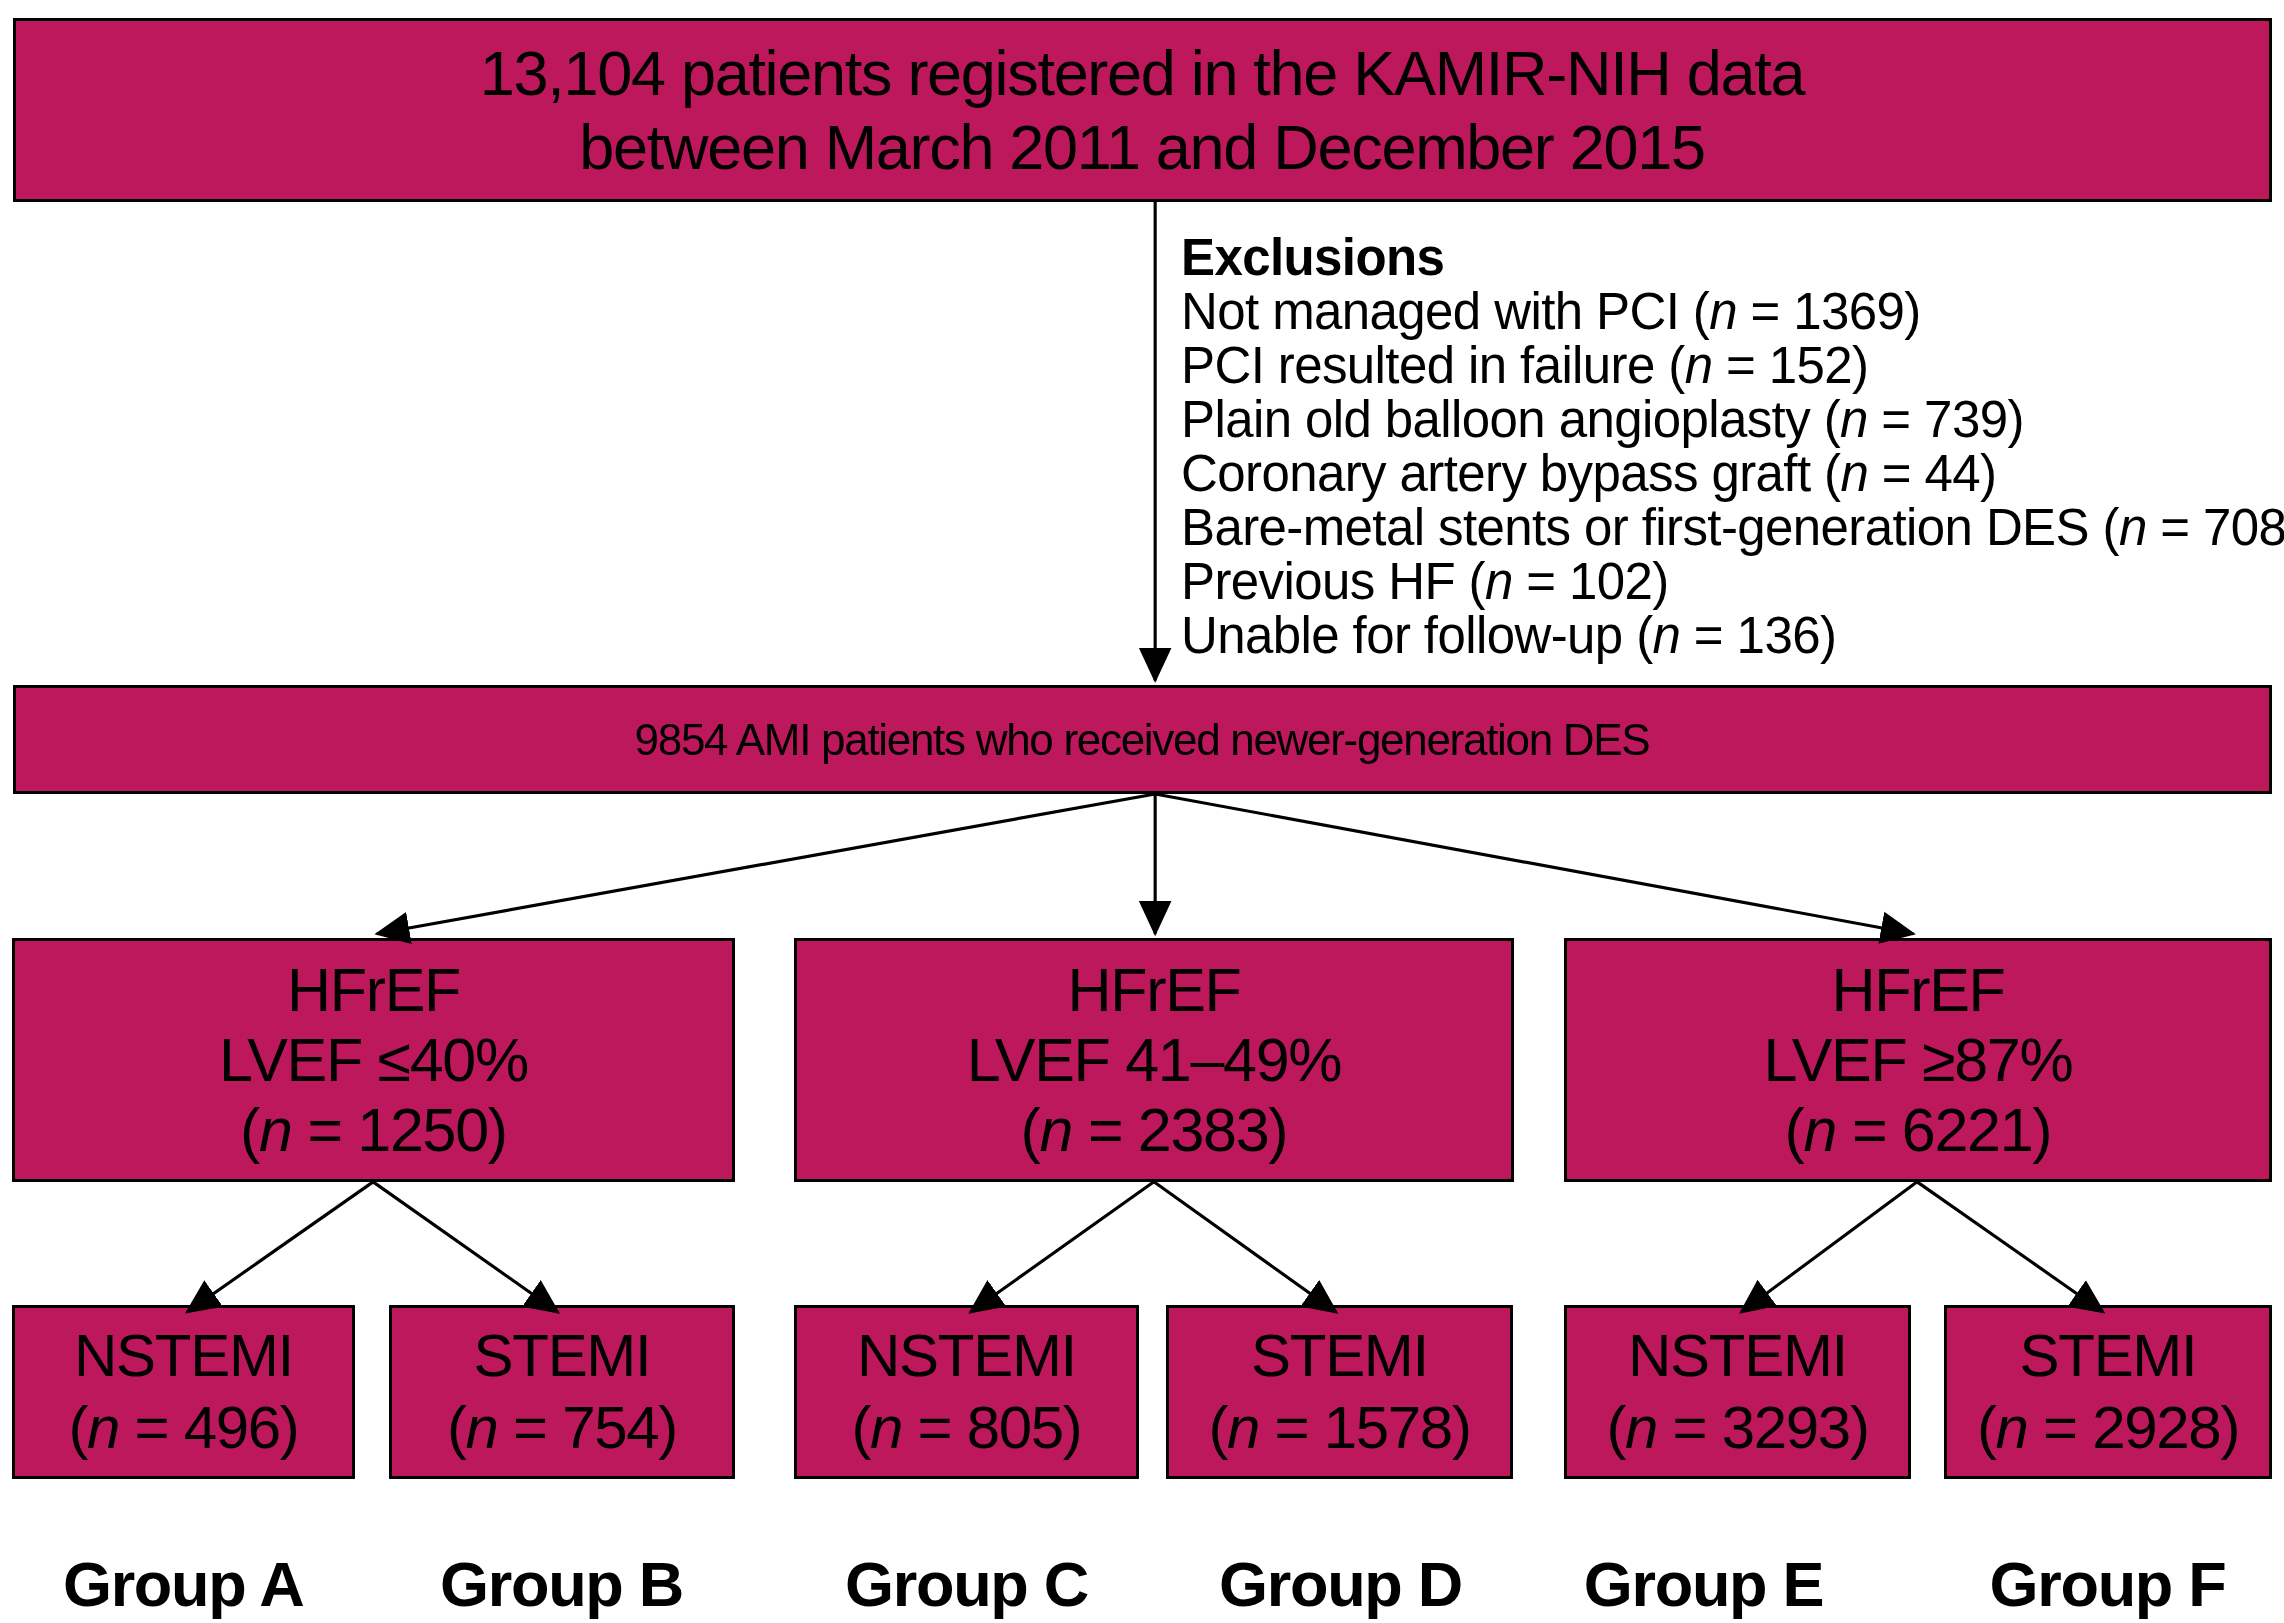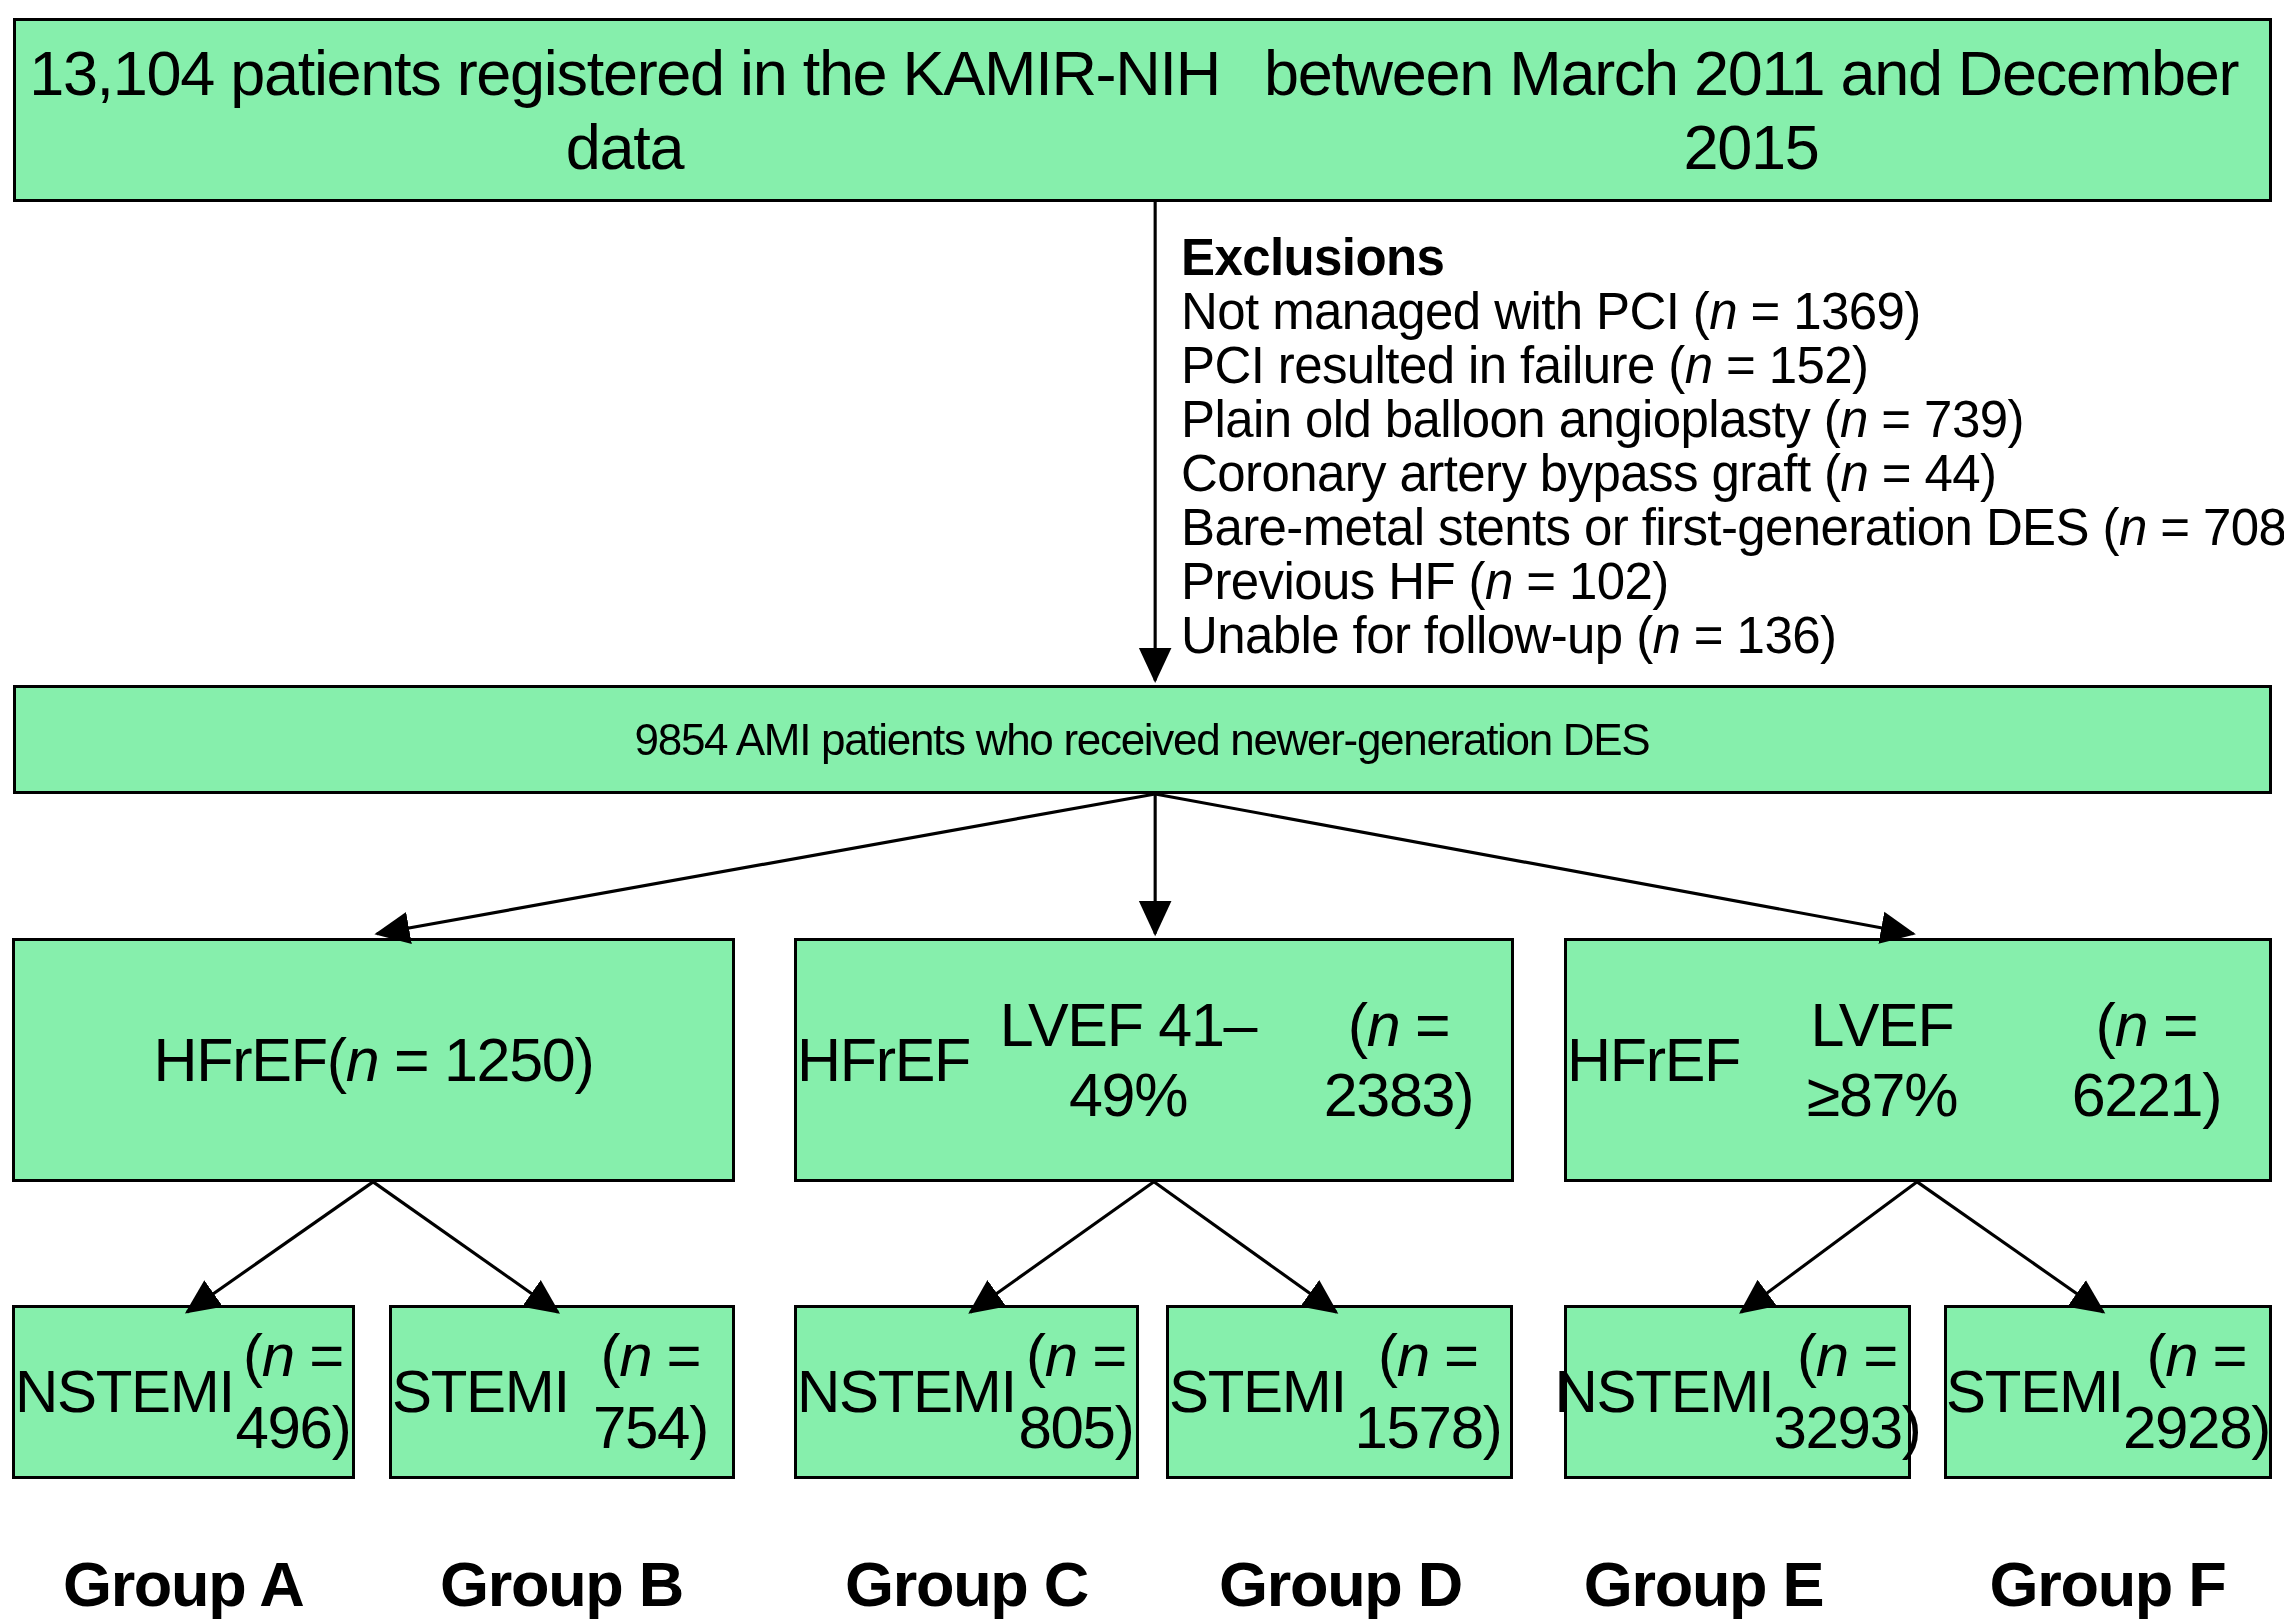--- a/index.html
+++ b/index.html
@@ -16,22 +16,23 @@
     position: absolute;
     left: 0; top: 0;
     width: 2284px; height: 1623px;
     z-index: 3;
     pointer-events: none;
   }
   .connectors line { stroke: #000000; stroke-width: 5; }
   .box {
     position: absolute;
     border: 3.8px solid #000000;
-    background: #86efac;
+    background: #be185d;
     display: flex;
+    flex-direction: column;
     justify-content: center;
     align-items: center;
     text-align: center;
     z-index: 2;
   }
   .top-box {
     left: 12.5px; top: 17.6px; width: 2259px; height: 184px;
     font-size: 63px; line-height: 74px; letter-spacing: -1.3px;
   }
   .cohort-box {
@@ -103,20 +104,21 @@
     <div class="excl-item">Previous HF (<i>n</i> = 102)</div>
     <div class="excl-item">Unable for follow-up (<i>n</i> = 136)</div>
   </div>
 
   <div class="box cohort-box">
     <div>9854 AMI patients who received newer-generation DES</div>
   </div>
 
   <div class="box ef-box" style="left:12px; width:723px;">
     <div>HFrEF</div>
+    <div>LVEF ≤40%</div>
     <div>(<i>n</i> = 1250)</div>
   </div>
   <div class="box ef-box" style="left:794px; width:720px;">
     <div>HFrEF</div>
     <div>LVEF 41–49%</div>
     <div>(<i>n</i> = 2383)</div>
   </div>
   <div class="box ef-box" style="left:1564px; width:708px;">
     <div>HFrEF</div>
     <div>LVEF ≥87%</div>

